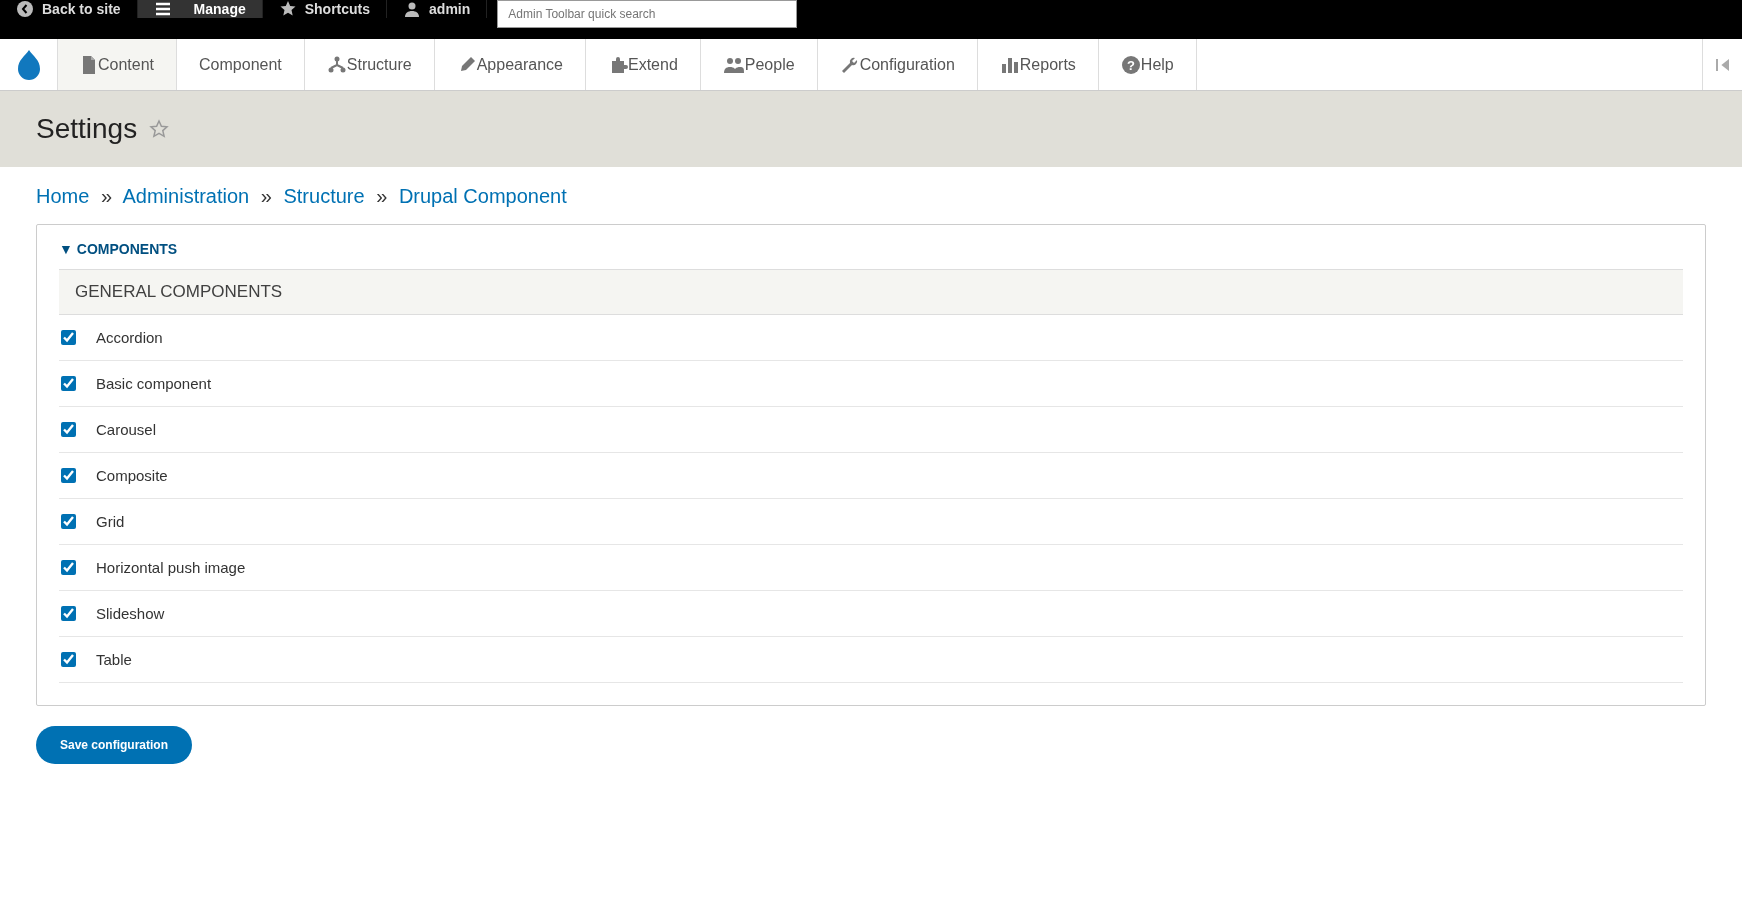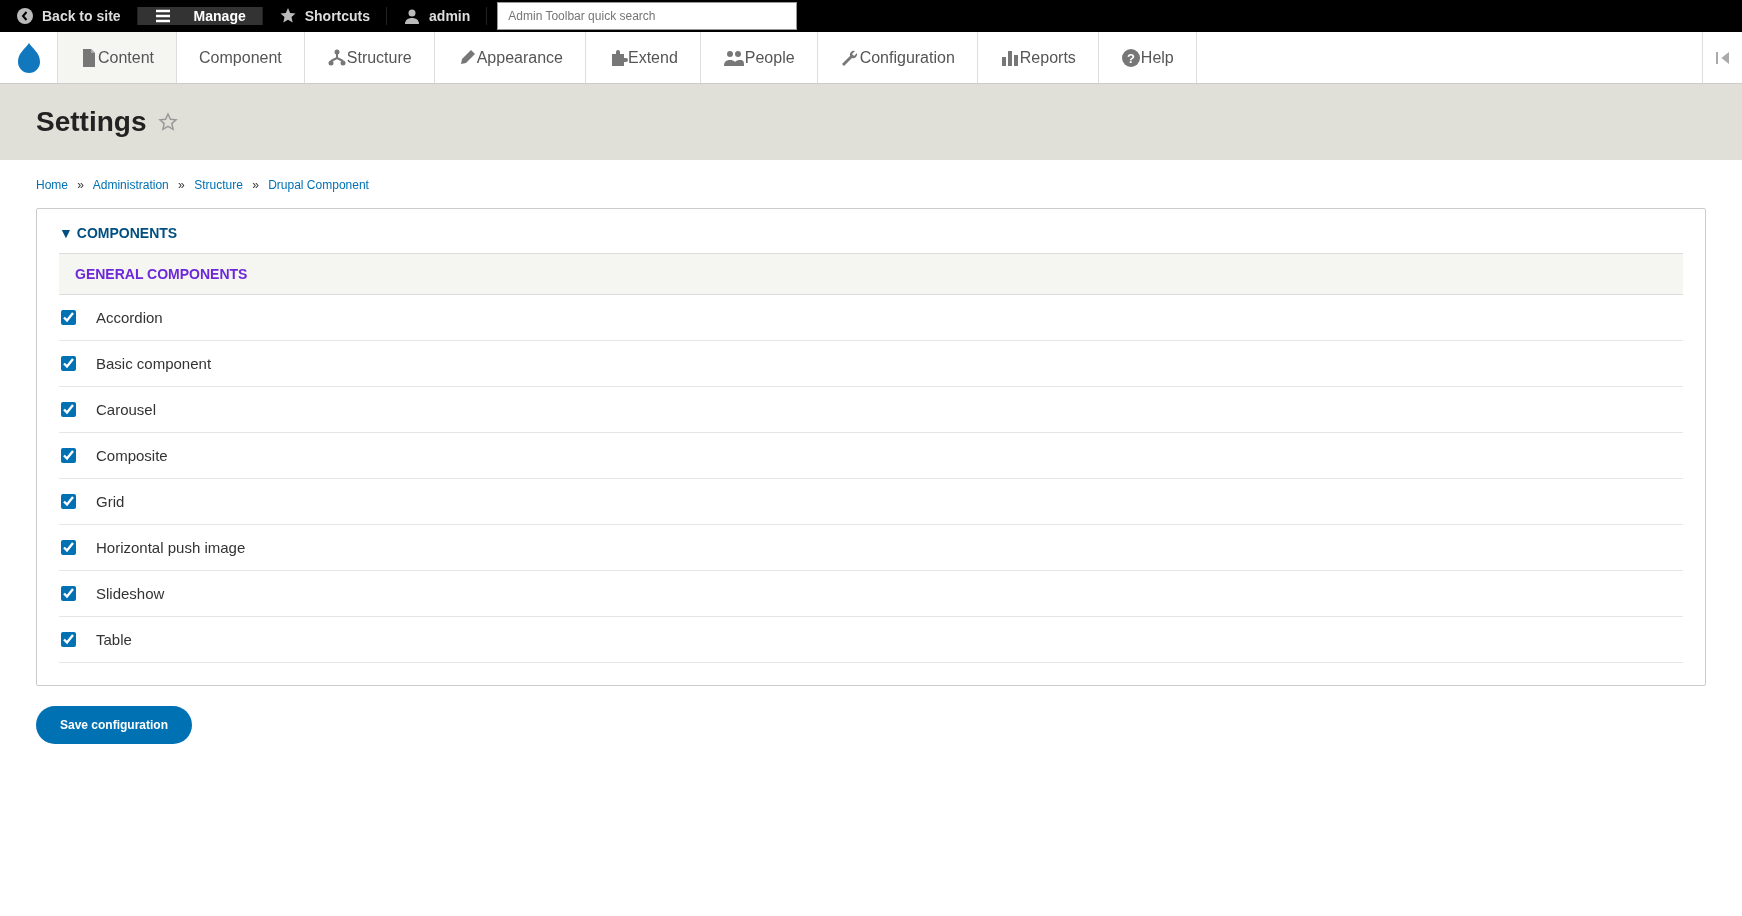--- a/index.html
+++ b/index.html
@@ -1,47 +1,47 @@
 <!DOCTYPE html>
 <html><head>
 <meta charset="utf-8">
 <style>
   * { box-sizing: border-box; margin: 0; padding: 0; }
   body { font-family: "Lucida Grande", "Helvetica Neue", Arial, sans-serif; font-size: 14px; color: #333; background: #fff; }
   
   
-  .toolbar { background: #000; height: 32px; display: flex; align-items: center; }
+  .toolbar { background: #000; height: 39px; display: flex; align-items: flex-start; }
   .toolbar-item { display: flex; align-items: center; padding: 0 16px; color: #ddd; font-weight: bold; cursor: pointer; border-right: 1px solid #222; gap: 8px; }
   .toolbar-item.active { background: #333; color: #fff; gap: 22px; }
   .toolbar-search { flex: 0 0 auto; display: flex; align-items: center; padding: 0 10px; }
   .toolbar-search input { width: 300px; height: 28px; padding: 4px 10px; background: #fff; border: 1px solid #999; font-size: 12px; }
   
   
   .admin-menu { background: #fff; border-bottom: 1px solid #ccc; height: 52px; display: flex; align-items: stretch; }
   .admin-menu-logo { width: 58px; display: flex; align-items: center; justify-content: center; border-right: 1px solid #ddd; }
   .admin-menu-item { display: flex; align-items: center; padding: 0 22px; color: #555; font-size: 16px; border-right: 1px solid #ddd; cursor: pointer; }
   .admin-menu-item.first { background: #f5f5f2; }
   .admin-menu-spacer { flex: 1; }
   .admin-menu-collapse { width: 40px; display: flex; align-items: center; justify-content: center; border-left: 1px solid #ddd; cursor: pointer; color: #888; }
   
   
   .page-header { background: #e0dfd8; padding: 22px 36px; }
-  .page-header h1 { font-size: 28px; font-weight: bold; color: #222; display: flex; align-items: center; gap: 12px; }
+  .page-header h1 { font-size: 28px; font-weight: normal; color: #222; display: flex; align-items: center; gap: 12px; }
   
   
   .page-body { padding: 18px 36px 36px; }
-  .breadcrumb { font-size: 12px; margin-bottom: 16px; }
+  .breadcrumb { font-size: 20px; margin-bottom: 16px; }
   .breadcrumb a { color: #0071b3; text-decoration: none; }
   .breadcrumb .sep { color: #333; padding: 0 6px; }
   
   
   .fieldset { border: 1px solid #ccc; border-radius: 2px; padding: 0; margin-bottom: 20px; }
   .fieldset-legend { color: #004f80; font-weight: bold; font-size: 14px; padding: 16px 22px 12px; display: flex; align-items: center; gap: 4px; cursor: pointer; }
   .fieldset-body { padding: 0 22px 22px; }
-  .section-header { background: #f5f5f2; border-top: 1px solid #ddd; border-bottom: 1px solid #ddd; padding: 12px 16px; font-weight: bold; font-size: 14px; color: #6d28d9; text-transform: uppercase; }
+  .section-header { background: #f5f5f2; border-top: 1px solid #ddd; border-bottom: 1px solid #ddd; padding: 12px 16px; font-weight: normal; font-size: 17px; color: #404040; text-transform: uppercase; }
   .checkbox-row { border-bottom: 1px solid #e6e6e6; padding: 14px 0 14px 2px; display: flex; align-items: center; gap: 20px; font-size: 15px; }
   .checkbox-row input[type=checkbox] { width: 15px; height: 15px; accent-color: #0071b3; cursor: pointer; }
   
   
   .btn-primary { background: #0071b3; color: #fff; border: none; border-radius: 20px; padding: 12px 24px; font-size: 12px; font-weight: bold; cursor: pointer; }
   
   .icon { display: inline-flex; align-items: center; justify-content: center; }
   svg { display: block; }
 </style>
 </head>

